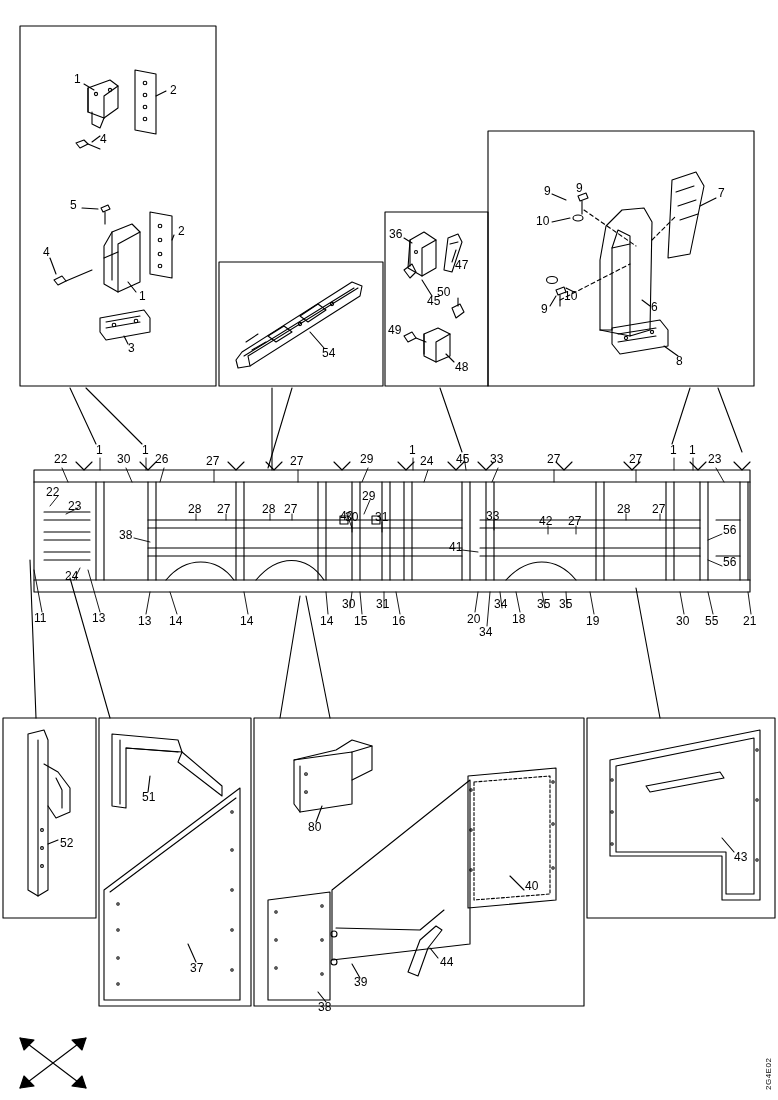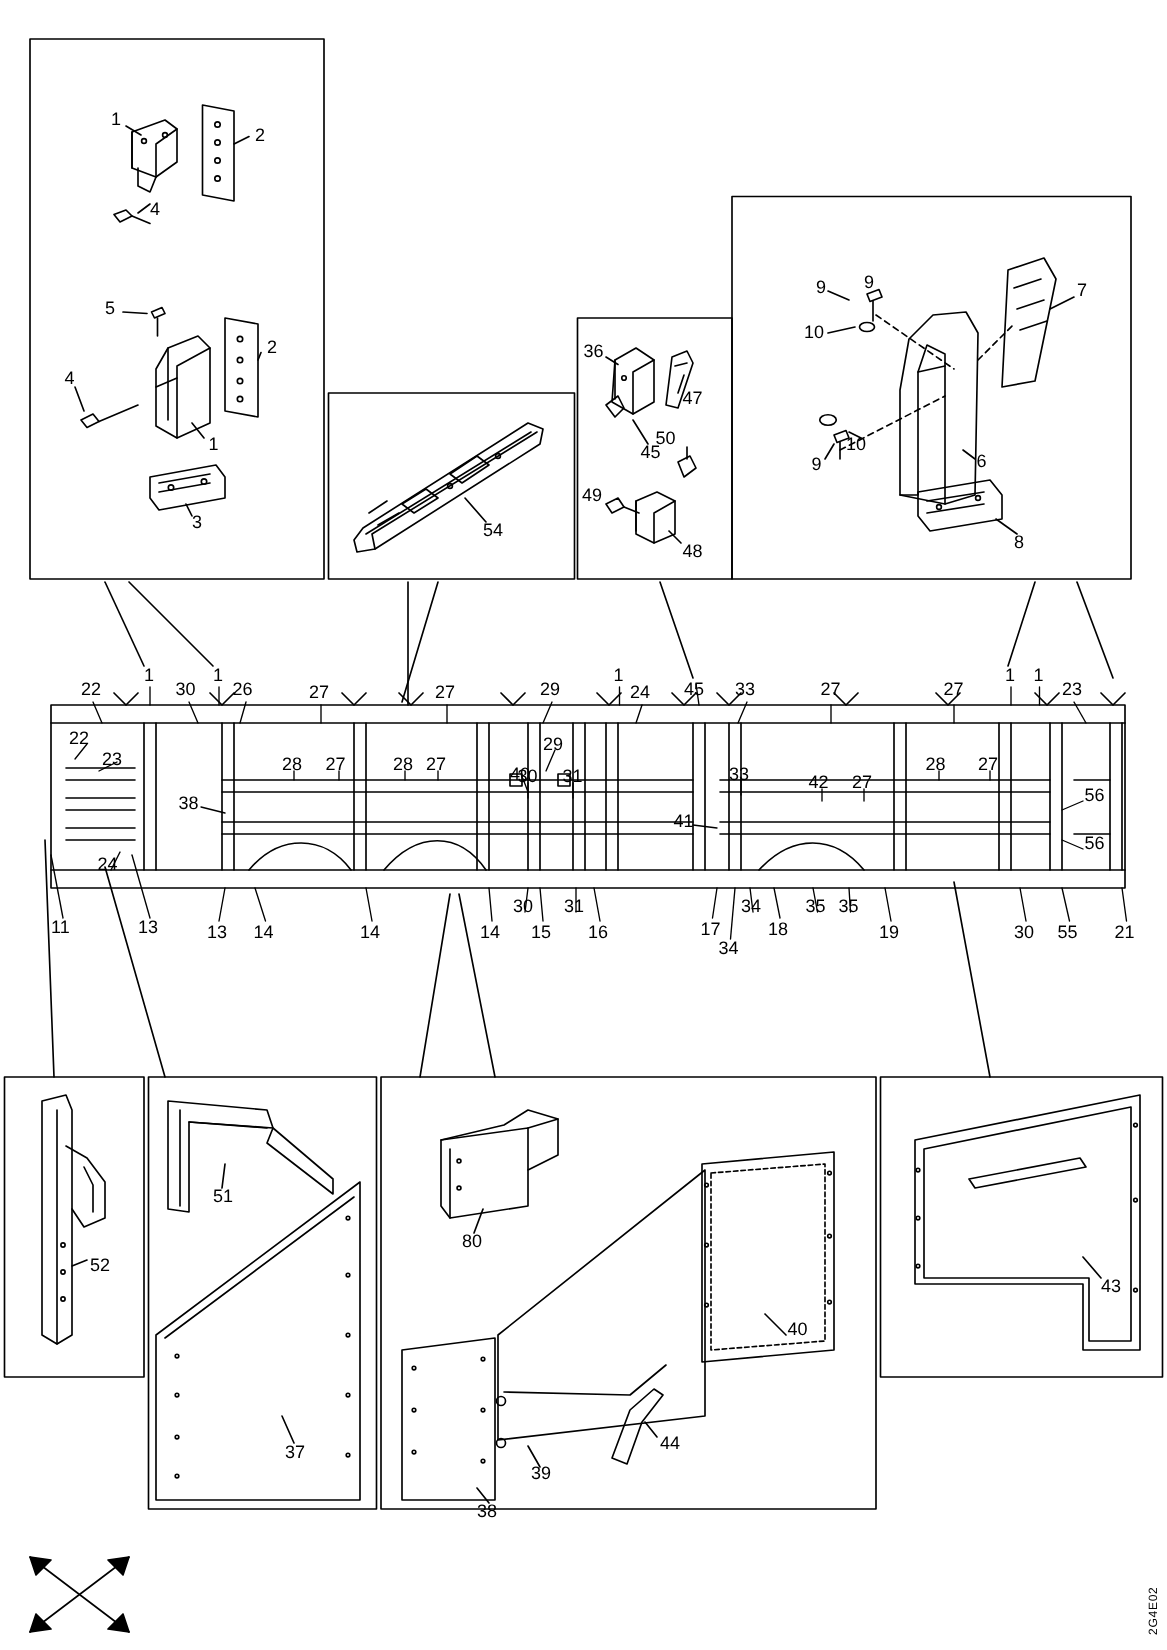--- a/index.html
+++ b/index.html
@@ -462,21 +462,21 @@
     <span class="lbl" style="left:34px;top:612px">11</span>
     <span class="lbl" style="left:92px;top:612px">13</span>
     <span class="lbl" style="left:138px;top:615px">13</span>
     <span class="lbl" style="left:169px;top:615px">14</span>
     <span class="lbl" style="left:240px;top:615px">14</span>
     <span class="lbl" style="left:320px;top:615px">14</span>
     <span class="lbl" style="left:342px;top:598px">30</span>
     <span class="lbl" style="left:376px;top:598px">31</span>
     <span class="lbl" style="left:354px;top:615px">15</span>
     <span class="lbl" style="left:392px;top:615px">16</span>
-    <span class="lbl" style="left:467px;top:613px">17</span>
+    <span class="lbl" style="left:467px;top:613px">20</span>
     <span class="lbl" style="left:479px;top:626px">34</span>
     <span class="lbl" style="left:494px;top:598px">34</span>
     <span class="lbl" style="left:512px;top:613px">18</span>
     <span class="lbl" style="left:537px;top:598px">35</span>
     <span class="lbl" style="left:559px;top:598px">35</span>
     <span class="lbl" style="left:586px;top:615px">19</span>
     <span class="lbl" style="left:676px;top:615px">30</span>
     <span class="lbl" style="left:705px;top:615px">55</span>
     <span class="lbl" style="left:743px;top:615px">21</span>
   </div>

